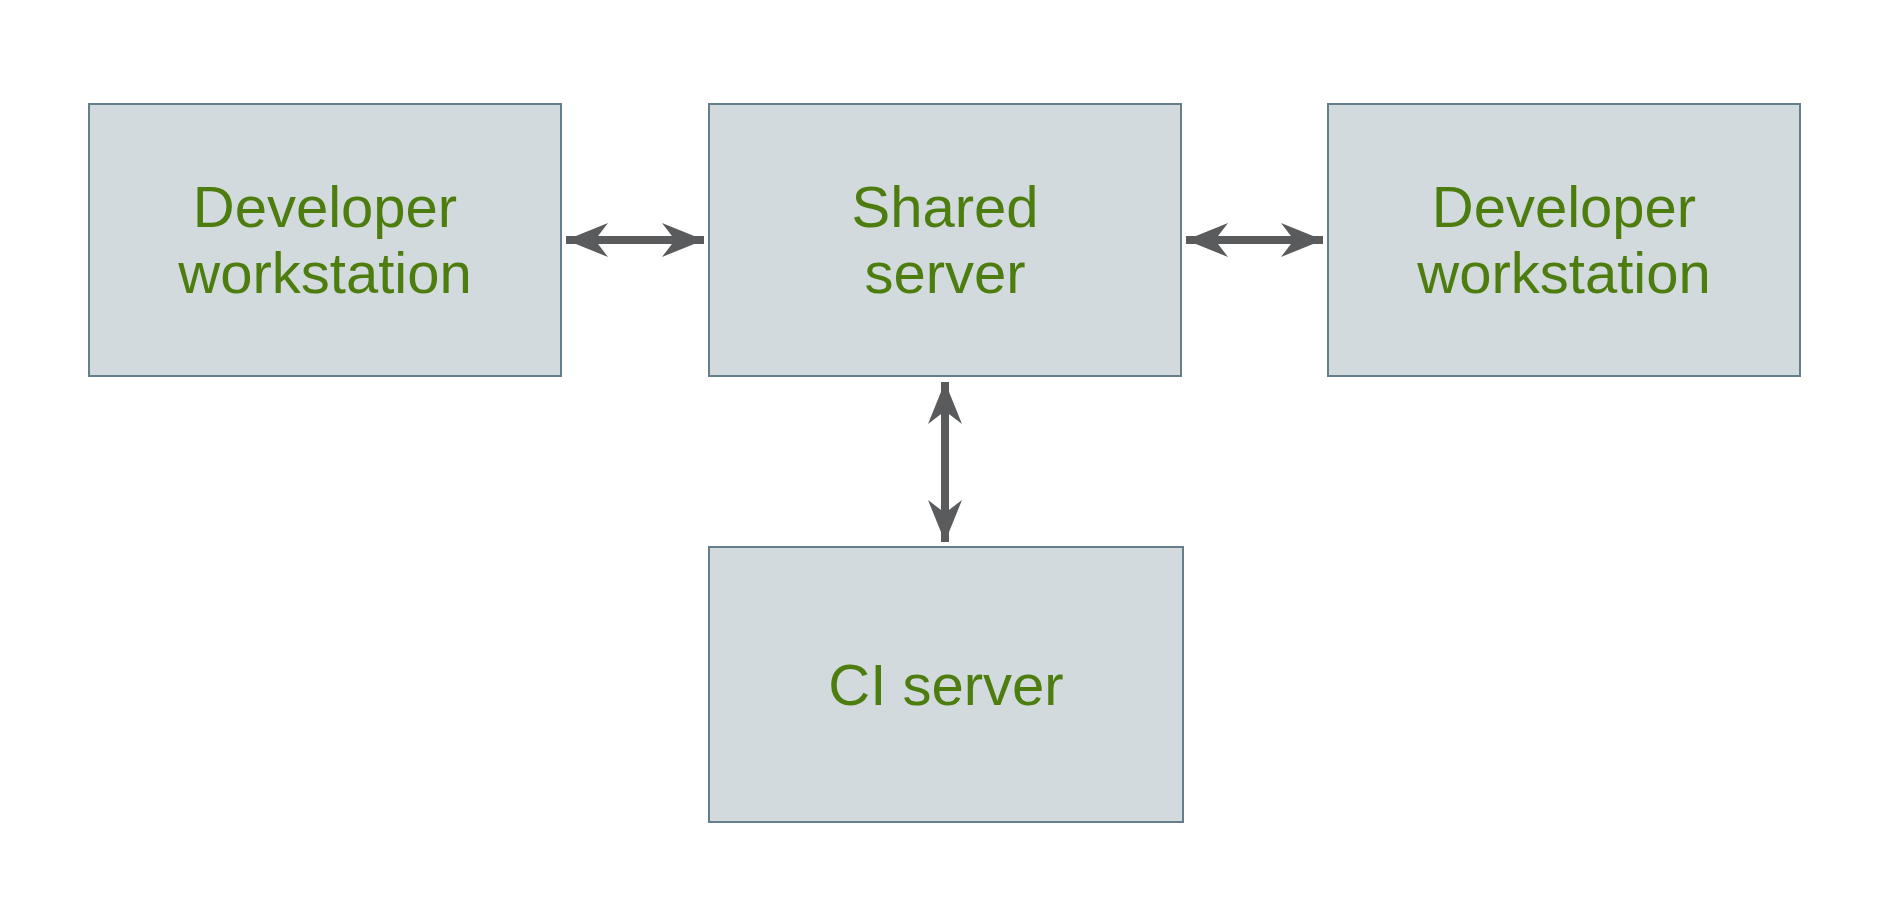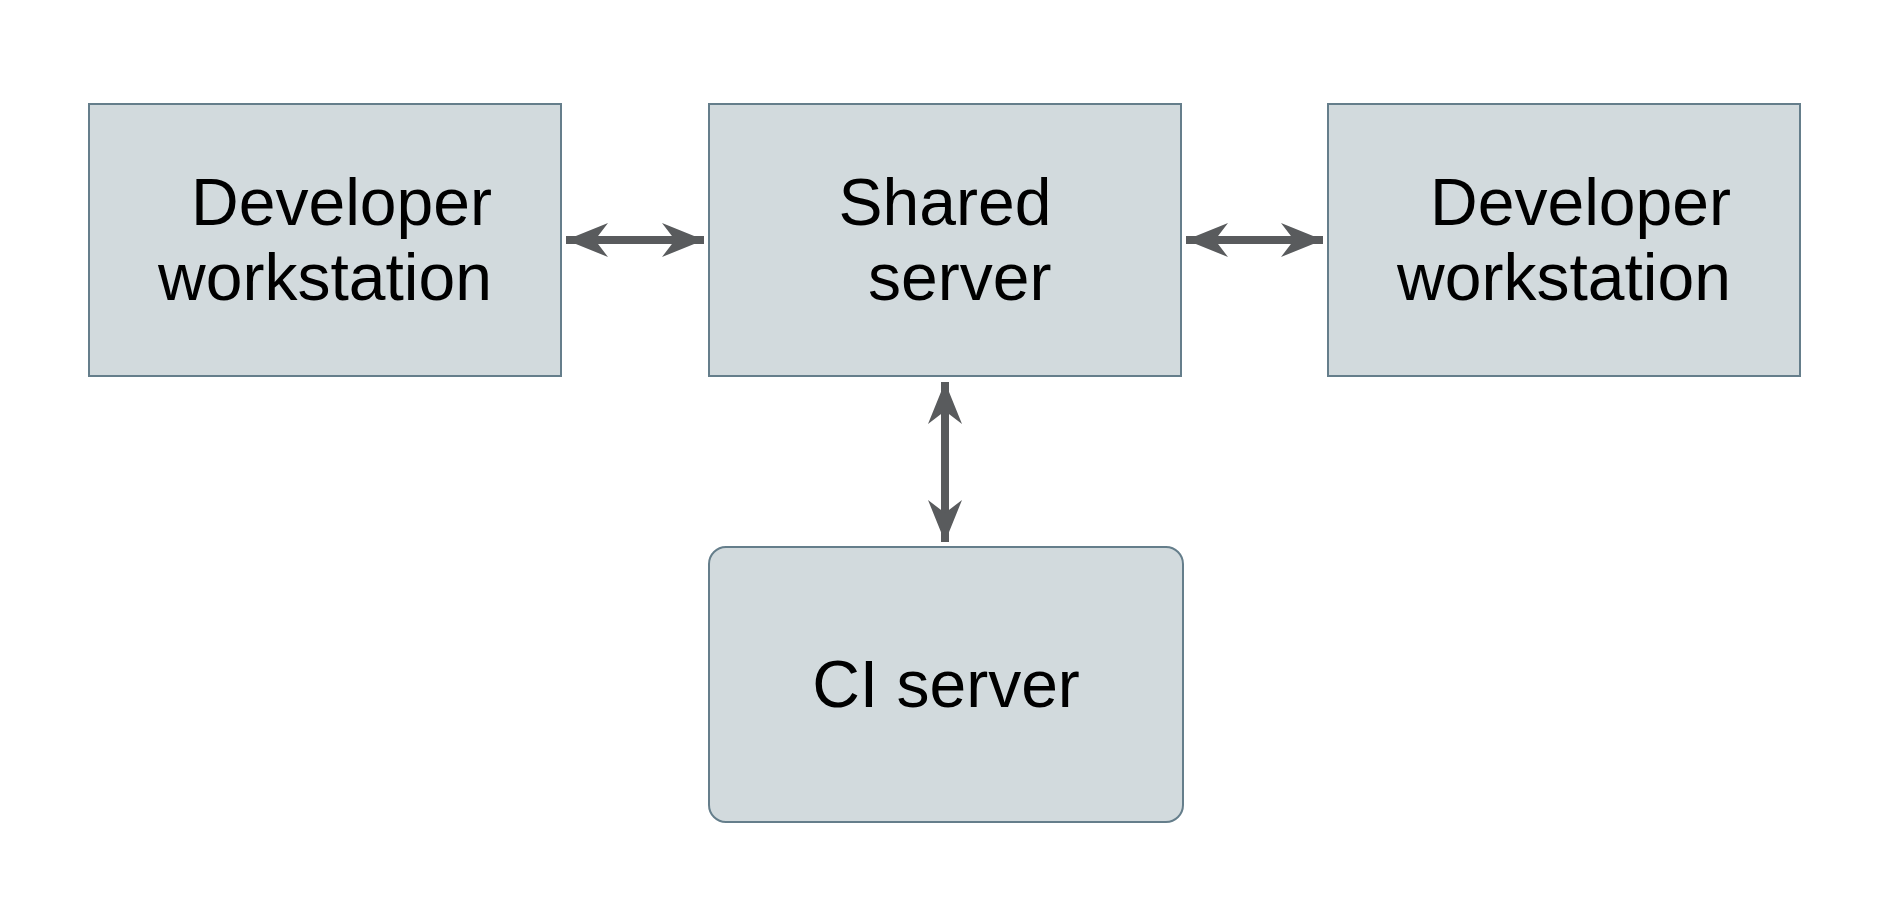--- a/index.html
+++ b/index.html
@@ -19,31 +19,30 @@
     position: absolute;
     box-sizing: border-box;
     background: #d2dadd;
     border: 2px solid #657e8b;
     display: flex;
     align-items: center;
     justify-content: center;
     text-align: center;
   }
   .node .label {
-    color: #000000;
-    font-size: 66px;
+    color: #4d7c0f;
+    font-size: 58px;
     line-height: 1.13;
     white-space: pre-line;
     letter-spacing: 0px;
-    text-align: right;
   }
   .node-dev-left   { left: 88px;   top: 103px; width: 474px; height: 274px; }
   .node-cache      { left: 708px;  top: 103px; width: 474px; height: 274px; }
   .node-dev-right  { left: 1327px; top: 103px; width: 474px; height: 274px; }
-  .node-ci         { left: 708px;  top: 546px; width: 476px; height: 277px; border-radius: 18px; }
+  .node-ci         { left: 708px;  top: 546px; width: 476px; height: 277px; }
   .edges-layer {
     position: absolute;
     left: 0; top: 0;
     width: 1900px;
     height: 922px;
     pointer-events: none;
   }
 </style>
 </head>
 <body>

